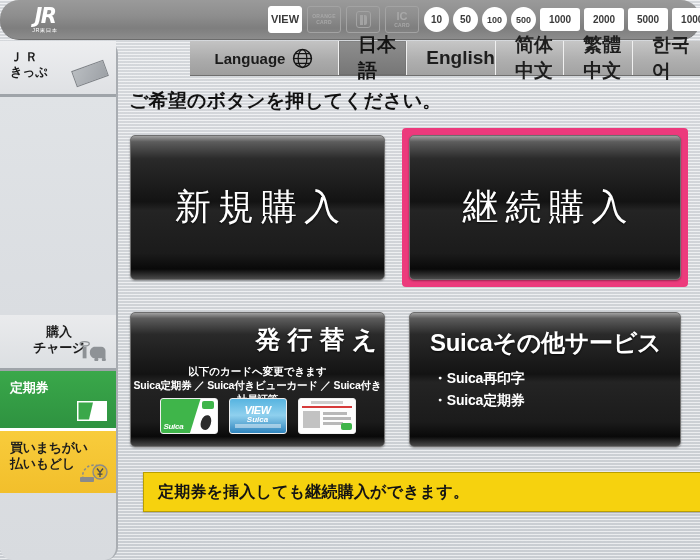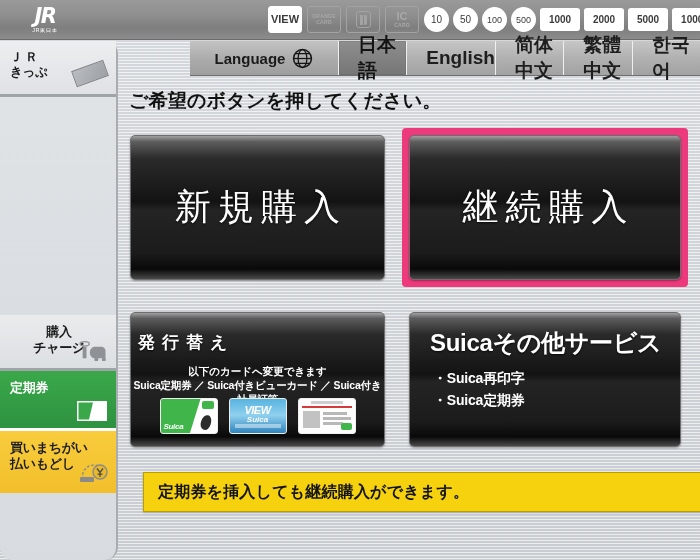--- a/index.html
+++ b/index.html
@@ -17,21 +17,21 @@
         rgba(255,255,255,0.55) 0px, rgba(255,255,255,0.55) 1px,
         rgba(0,0,0,0.045) 1px, rgba(0,0,0,0.045) 3px),
       linear-gradient(to bottom, #dfe2e6 0%, #d2d6db 100%);
   }
 
   
   #header {
     position: absolute; left: 0; top: 0; width: 700px; height: 40px;
     background: linear-gradient(to bottom, #9a9a9a 0%, #8e8e8e 40%, #7e7e7e 72%, #8c8c8c 100%);
     border-bottom: 1px solid #6c6c6c;
-    display: flex; align-items: center;
+    display: flex; align-items: center; border-radius: 19px;
   }
   #jr-logo {
     position: absolute; left: 14px; top: 4px;
     width: 62px; height: 32px;
     display: flex; flex-direction: column; align-items: center; justify-content: center;
   }
   .jr-mark {
     font-family: "DejaVu Sans", sans-serif;
     font-weight: bold; font-style: italic;
     font-size: 21px; line-height: 20px; color: #ffffff;
@@ -75,21 +75,21 @@
   }
 
   #money-icons {
     position: absolute; left: 424px; top: 7px;
     display: flex; align-items: center; gap: 4px;
   }
   .coin {
     width: 25px; height: 25px; border-radius: 50%;
     background: #ffffff; color: #3b3b3b;
     display: flex; align-items: center; justify-content: center;
-    font-size: 10px; font-weight: normal;
+    font-size: 10px; font-weight: bold;
   }
   .coin.c100, .coin.c500 { font-size: 9px; }
   .bill {
     height: 23px; min-width: 40px; padding: 0 5px; border-radius: 3px;
     background: #ffffff; color: #3b3b3b;
     display: flex; align-items: center; justify-content: center;
     font-size: 10px; font-weight: bold;
   }
   .bill.b10000 { min-width: 46px; }
 
@@ -209,22 +209,22 @@
 
   #btn-new { left: 10px; top: 59px; width: 255px; height: 145px; }
   #hl-renew {
     position: absolute; left: 282px; top: 52px; width: 286px; height: 159px;
     background: #ec3a7c; border-radius: 4px;
   }
   #btn-renew { left: 289px; top: 59px; width: 272px; height: 145px; }
 
   #btn-reissue { left: 10px; top: 236px; width: 255px; height: 135px; }
   #btn-reissue .title {
-    position: absolute; left: 0; right: 0; top: 18px; text-align: left;
-    color: #ffffff; font-size: 17px; font-weight: bold;
+    position: absolute; left: 0; right: 0; top: 10px; text-align: right;
+    color: #ffffff; font-size: 25px; font-weight: bold;
     letter-spacing: 7px; text-indent: 7px;
     text-shadow: 0 1px 2px rgba(0,0,0,0.8);
   }
   #btn-reissue .sub1 {
     position: absolute; left: 0; right: 0; top: 52px; text-align: center;
     color: #ffffff; font-size: 10.5px; font-weight: bold;
   }
   #btn-reissue .sub2 {
     position: absolute; left: 0; right: 0; top: 66px; text-align: center;
     color: #ffffff; font-size: 10.5px; font-weight: bold; letter-spacing: -0.2px;

